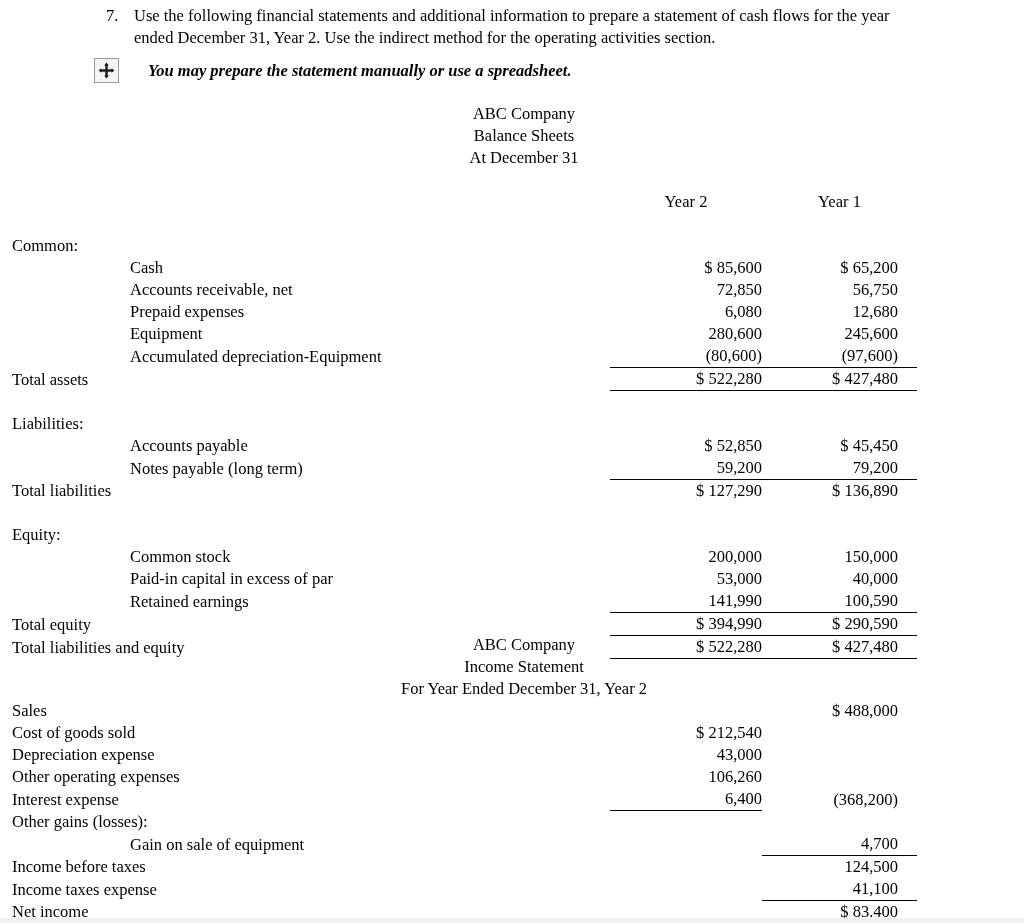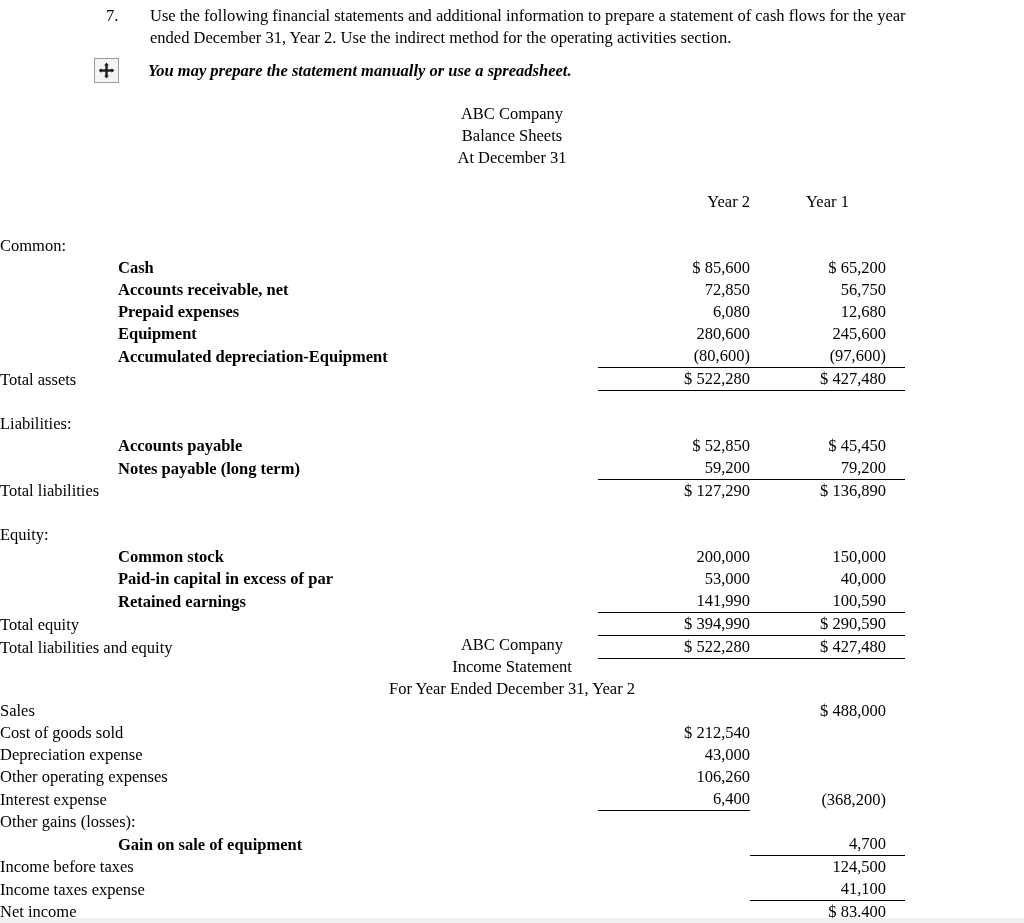--- a/index.html
+++ b/index.html
@@ -35,21 +35,21 @@
   .q-num {
     position: absolute;
     left: 0;
     top: 0;
     width: 26px;
     font-size: 16.5px;
     line-height: 22px;
     text-align: left;
   }
   .q-text {
-    margin-left: 44px;
+    margin-left: 28px;
     font-size: 16.5px;
     line-height: 22px;
     text-align: left;
   }
 
   .note-row {
     position: absolute;
     left: 94px;
     top: 58px;
     width: 830px;
@@ -75,21 +75,21 @@
     left: 54px;
     top: 2px;
     font-size: 16.5px;
     line-height: 22px;
     font-style: italic;
   }
 
   
   .statement {
     position: absolute;
-    left: 0;
+    left: 12px;
     width: 916px;
   }
   #balance-sheet { top: 103px; }
   #income-statement { top: 634px; }
 
   .stmt-heading {
     width: 1024px;
     text-align: center;
     font-size: 16.5px;
     line-height: 22px;
@@ -109,21 +109,21 @@
 
   table.fin td {
     padding: 0;
     height: 22px;
     line-height: 22px;
     vertical-align: bottom;
     white-space: nowrap;
   }
 
   td.label      { padding-left: 137px; }
-  td.label.ind1 { padding-left: 118px; font-weight: bold; }
+  td.label.ind1 { padding-left: 118px; }
 
   td.num {
     text-align: right;
     padding-right: 21px;
   }
   td.num.col2 { padding-right: 19px; }
   td.pad { }
 
   
   tr.rule-above-both td.num,
@@ -192,21 +192,21 @@
       </colgroup>
       <tbody>
         <tr class="spacer-row">
           <td></td>
             <td></td>
           <td></td>
             <td></td>
         </tr>
         <tr>
           <td class="label"></td>
-          <td class="num col1" style="text-align:right;padding-right:0;">Year 2</td>
+          <td class="num col1" style="text-align:center;padding-right:0;">Year 2</td>
           <td class="num col2" style="text-align:center;padding-right:0;margin-top:48px;">Year 1</td>
           <td class="pad"></td>
         </tr>
         <tr class="spacer-row">
           <td></td>
             <td></td>
           <td></td>
             <td></td>
         </tr>
       <tr>

